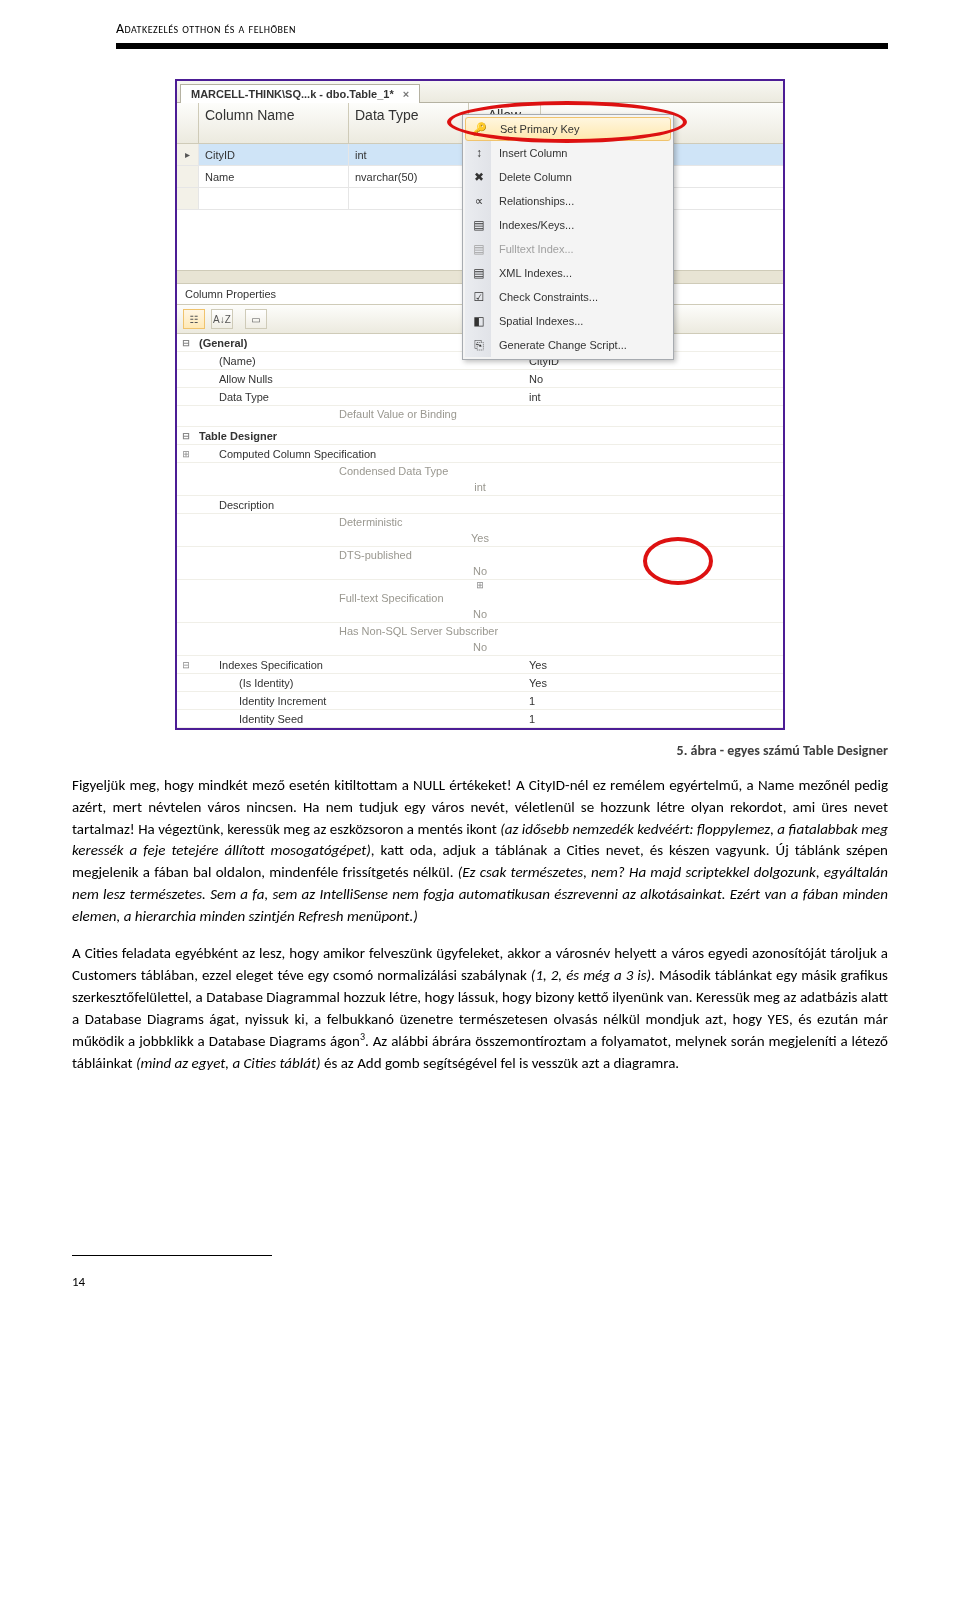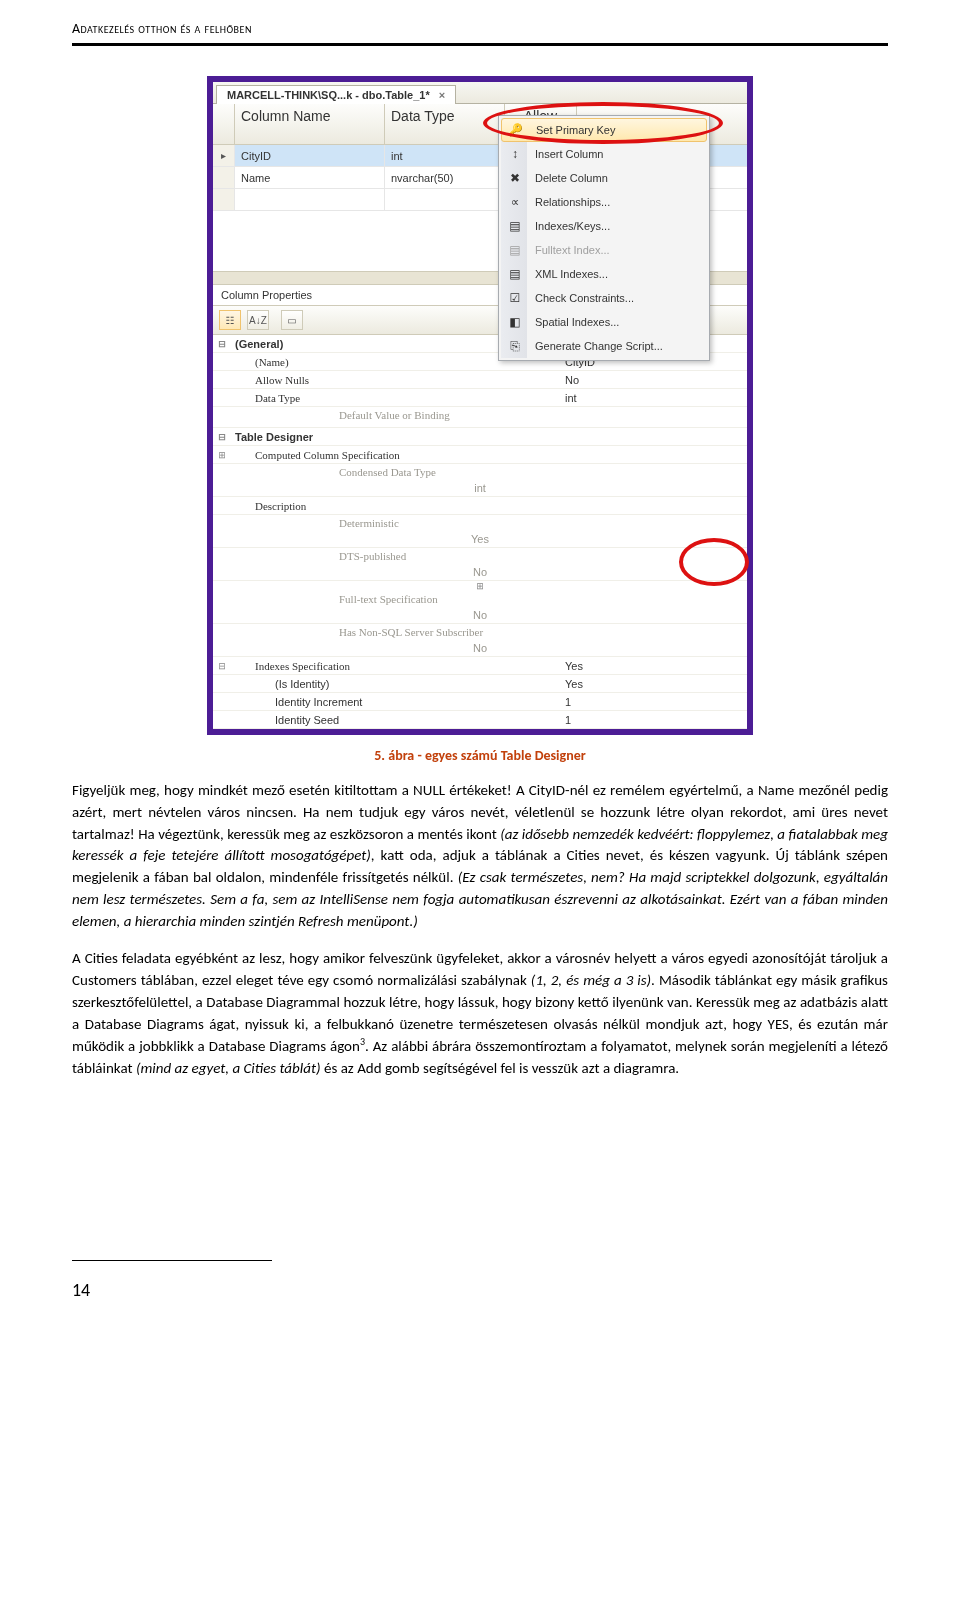--- a/index.html
+++ b/index.html
@@ -11,37 +11,38 @@
     color: #000;
     width: 960px;
   }
   .page {
     padding: 20px 72px 40px 72px;
   }
   .header-line {
     font-size: 14px;
     font-variant: small-caps;
     letter-spacing: 0.5px;
-    border-bottom: 3px solid #000000;
+    border-bottom: 6px solid #000000;
     padding-bottom: 6px;
     margin-bottom: 30px;
+    margin-left: 44px;
   }
   
   .screenshot-wrap {
     display: flex;
     justify-content: center;
     margin-bottom: 12px;
   }
   .screenshot {
     font-family: "Segoe UI", Tahoma, sans-serif;
     font-size: 11px;
     color: #333;
-    border: 6px solid #4c1d95;
+    border: 2px solid #4c1d95;
     background: #fff;
-    width: 546px;
+    width: 610px;
     position: relative;
   }
   .tab-strip {
     background: linear-gradient(#f7f7f2, #eceadf);
     border-bottom: 1px solid #b5b2a2;
   }
   .doc-tab {
     display: inline-block;
     background: #fff;
     border: 1px solid #b5b2a2;
@@ -150,21 +151,21 @@
     text-align: center;
     color: #888;
     font-size: 9px;
     flex: none;
   }
   .prop-key {
     width: 330px;
     padding: 2px 4px;
     flex: none;
   }
-  .prop-key.indent1 { padding-left: 24px; font-family: Liberation Serif, serif; }
+  .prop-key.indent1 { padding-left: 24px; }
   .prop-key.indent2 { padding-left: 44px; }
   .prop-val {
     flex: 1;
     padding: 2px 4px;
   }
   .disabled { color: #9a9890; flex-direction: column; }
   
   .ctx-menu {
     position: absolute;
     top: 33px;
@@ -213,22 +214,22 @@
     position: absolute;
     border: 4px solid #d11;
     border-radius: 50%;
     pointer-events: none;
     z-index: 20;
   }
   .ring-top { top: 20px; left: 270px; width: 240px; height: 42px; }
   .ring-bottom { top: 456px; left: 466px; width: 70px; height: 48px; }
   
   .caption {
-    text-align: center;
-    color: #c2410c;
+    text-align: right;
+    color: #404040;
     font-size: 14px;
     font-weight: bold;
     margin-bottom: 16px;
   }
   
   .body-text p {
     font-size: 15px;
     line-height: 1.45;
     margin: 16px 0 14px 0;
     text-align: justify;
@@ -238,21 +239,21 @@
     width: 200px;
     border: none;
     border-top: 1px solid #000;
     margin: 180px 0 6px 0;
   }
   .footnote {
     font-size: 12.5px;
     line-height: 1.35;
   }
   .page-num {
-    font-size: 18px;
+    font-size: 13px;
     margin-top: 18px;
   }
   sup { font-size: 10px; vertical-align: super; }
 </style>
 </head>
 <body>
 
 <div class="page">
 
   <div class="header-line">Adatkezelés otthon és a felhőben</div>

